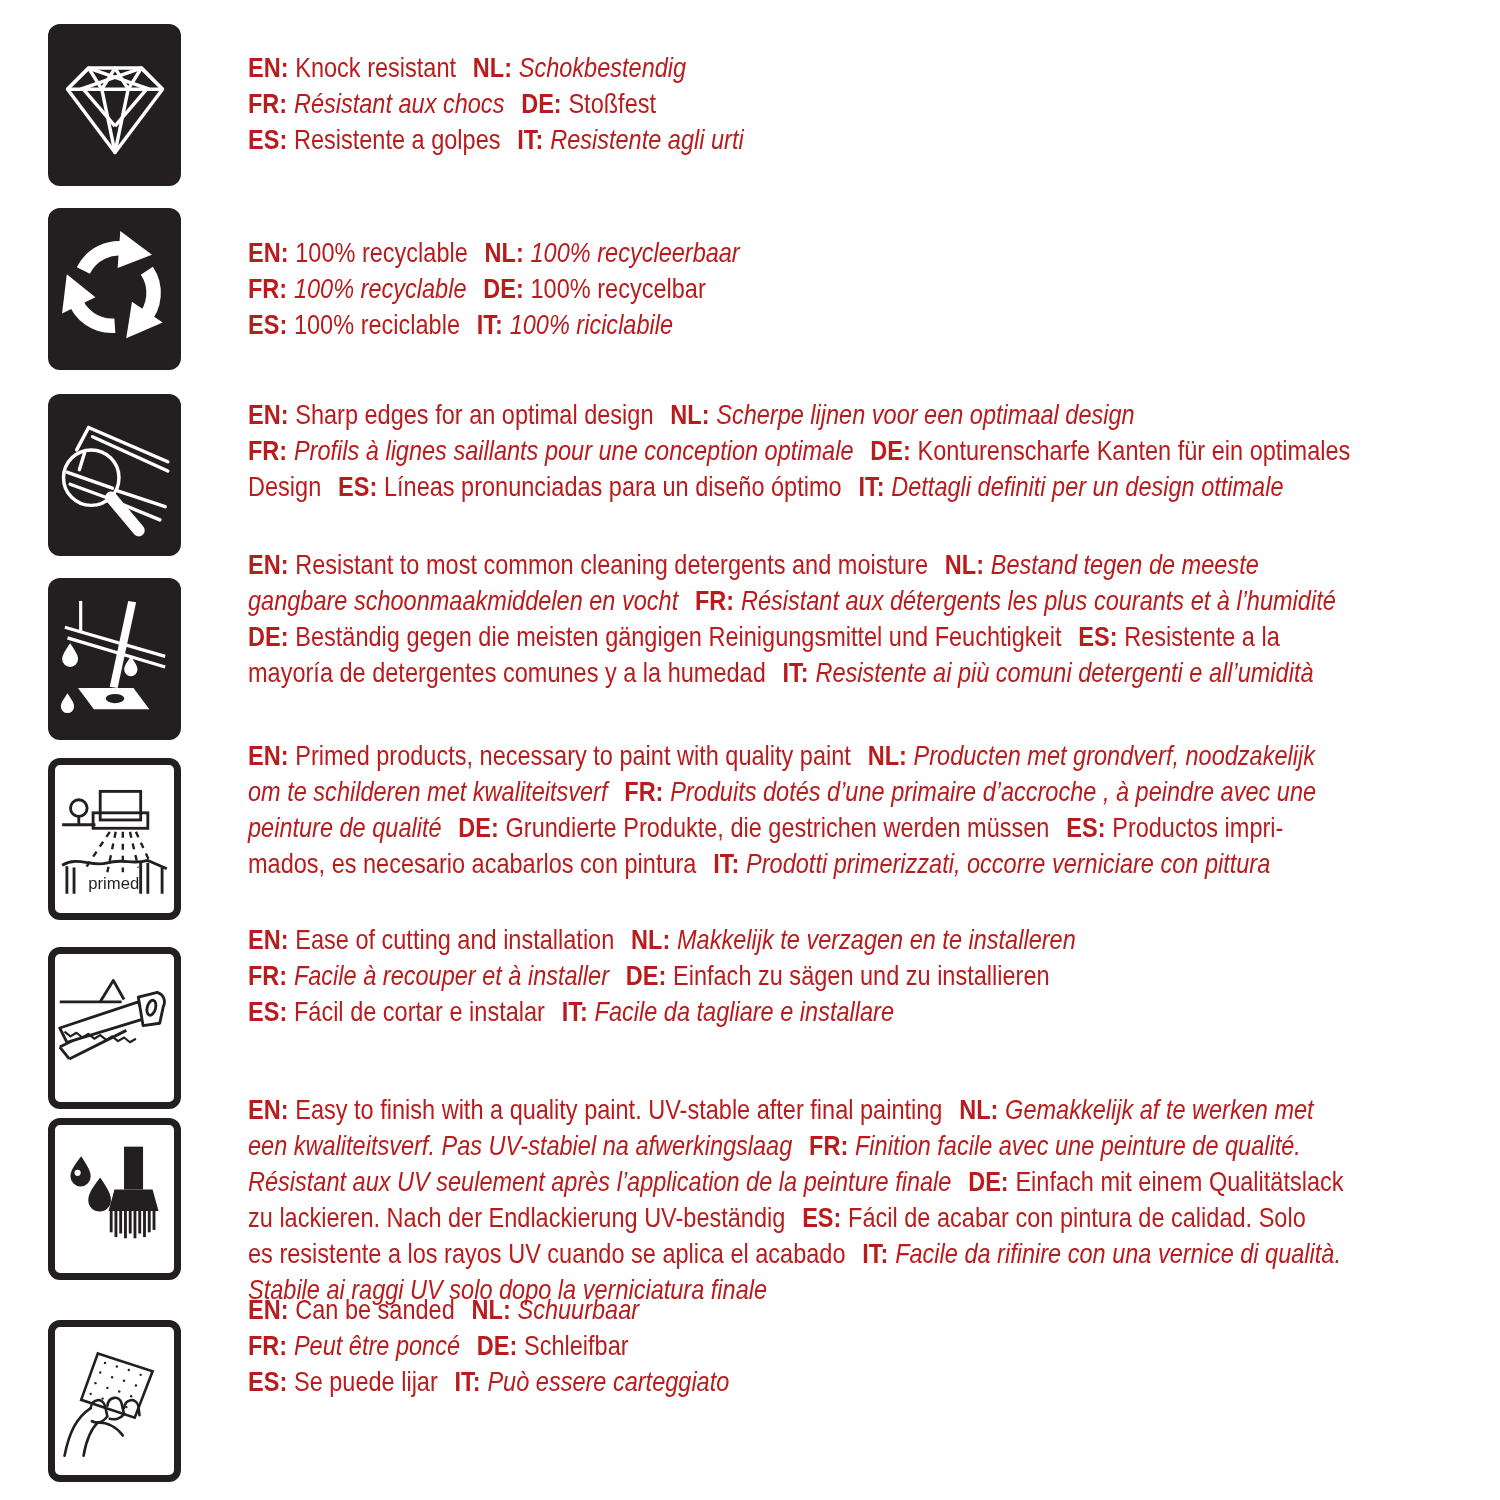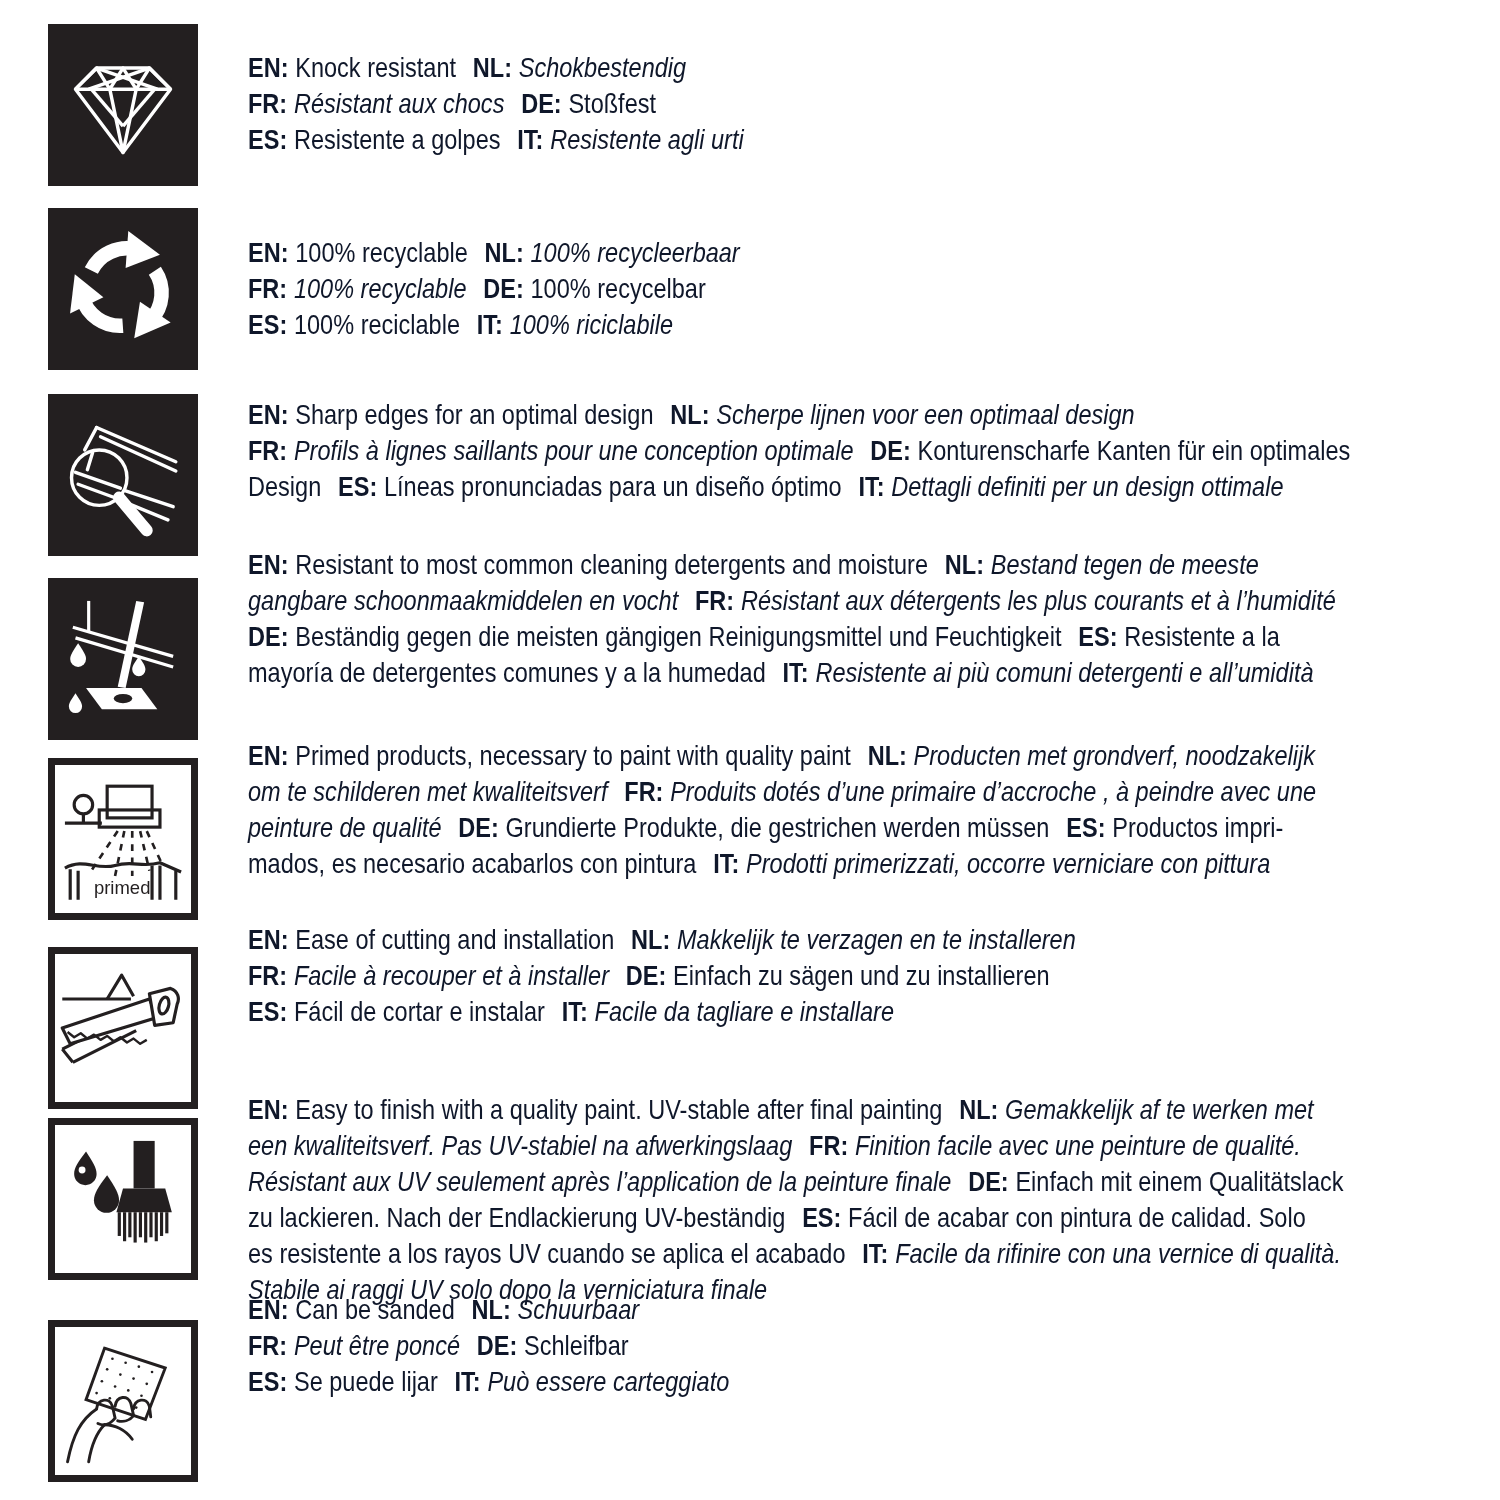--- a/index.html
+++ b/index.html
@@ -1,19 +1,19 @@
 <!DOCTYPE html>
 <html><head>
 <meta charset="utf-8">
 <style>
   html,body{margin:0;padding:0;background:#fff;}
   #canvas{position:relative;width:1500px;height:1500px;background:#ffffff;overflow:hidden;
-          font-family:"Liberation Sans", sans-serif;color:#0f172a;}
-  .icon-box{position:absolute;left:48px;width:150px;height:162px;box-sizing:border-box;
-            display:flex;align-items:center;justify-content:center;}
+          font-family:"Liberation Sans", sans-serif;color:#b91c1c;}
+  .icon-box{position:absolute;left:48px;width:133px;height:162px;box-sizing:border-box;
+            display:flex;align-items:center;justify-content:center;border-radius:12px;}
   .icon-box.dark{background:#231f20;}
   .icon-box.light{background:#ffffff;border:7px solid #231f20;}
   .icon-box svg{width:132px;height:132px;display:block;}
   .text-block{position:absolute;left:248px;width:1246px;}
   .line{white-space:nowrap;height:36px;line-height:36px;font-size:28px;
         transform:scaleX(0.84);transform-origin:0 50%;}
   .lang-label{font-weight:bold;margin-right:8px;}
   .lang-label.gap{margin-left:20px;}
   .seg.it{font-style:italic;}
   

